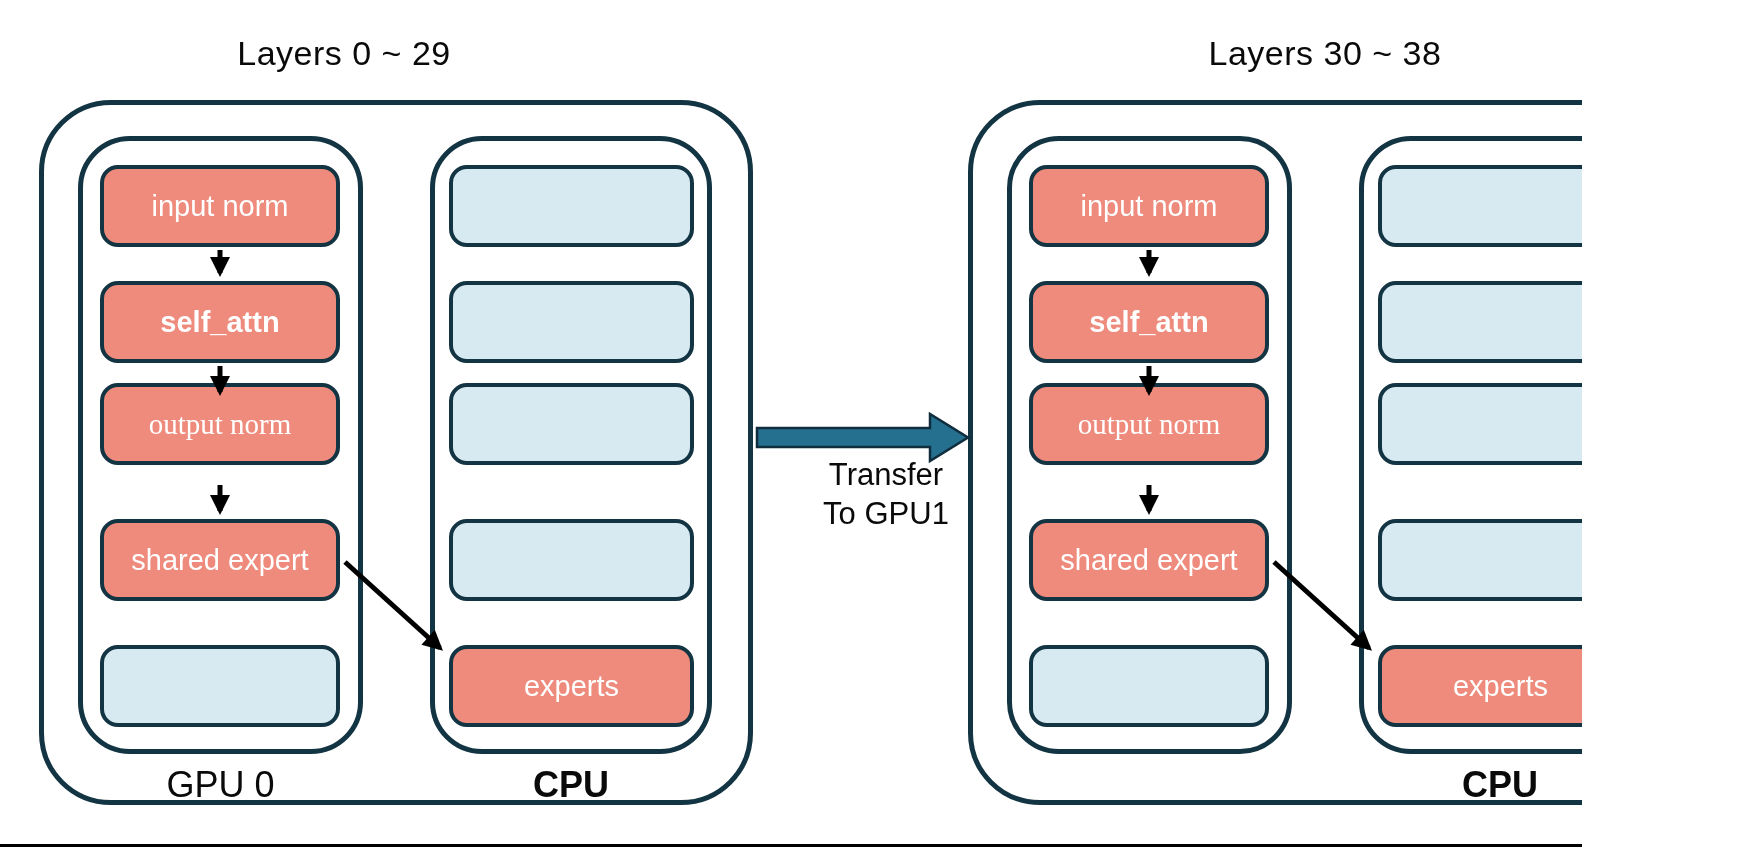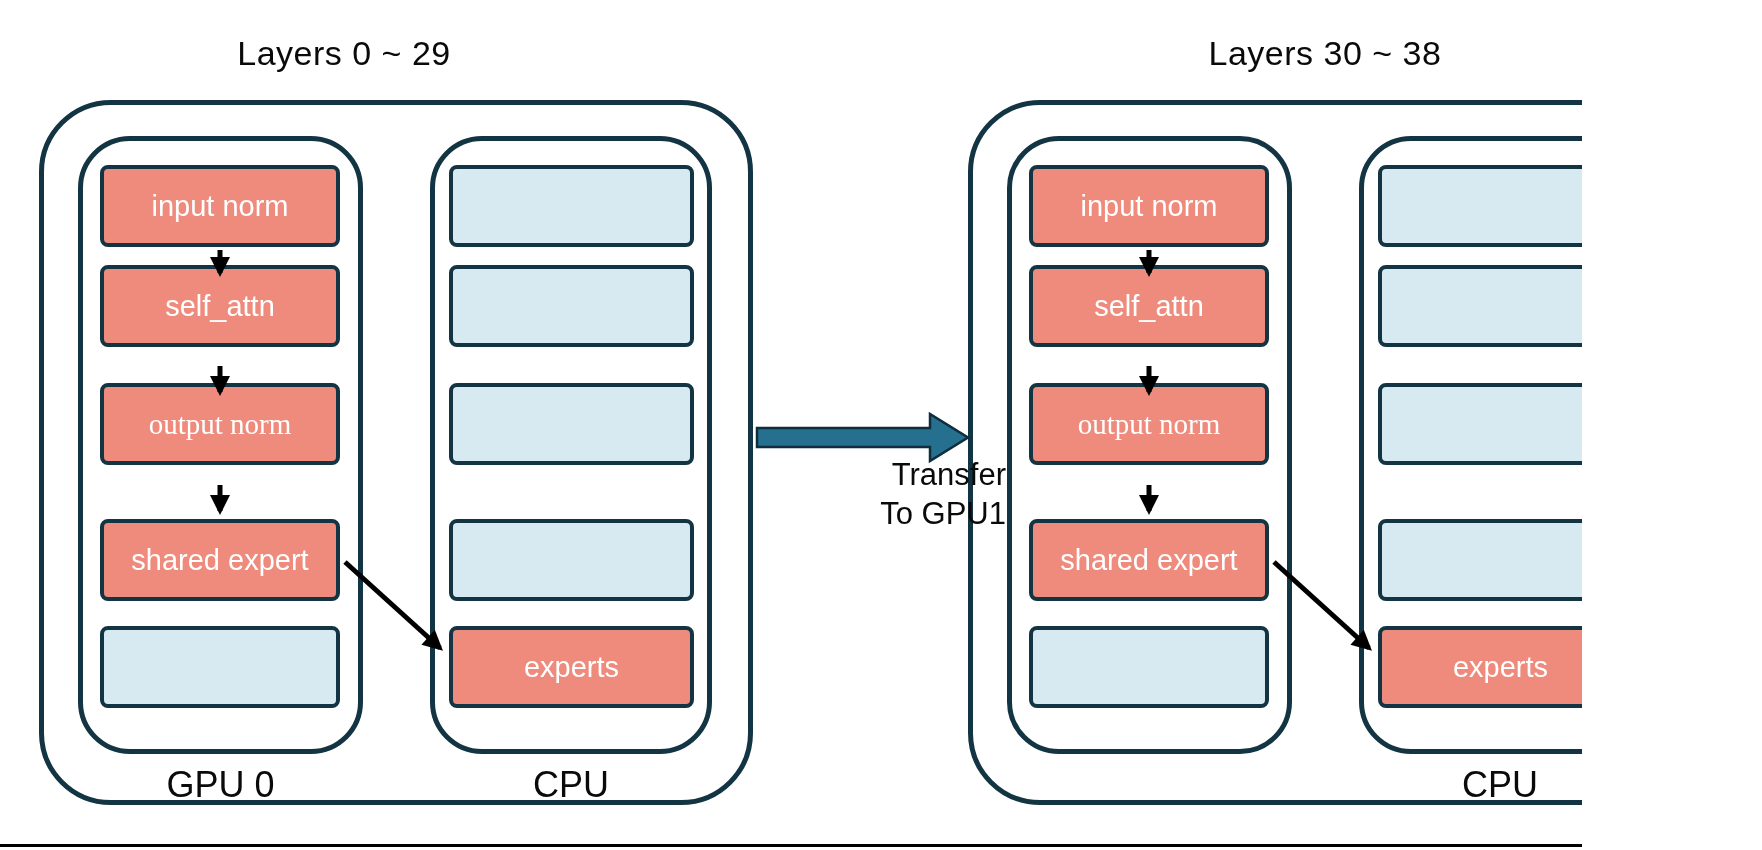--- a/index.html
+++ b/index.html
@@ -29,38 +29,38 @@
   .g1{left:968px;}
   .col{
     position:absolute;top:31px;height:618px;
     border:5px solid var(--outline);border-radius:52px;background:#ffffff;
     box-sizing:border-box;
   }
   .gpu-col{left:34px;width:285px;}
   .cpu-col{left:386px;width:282px;}
   .mbox{
     position:absolute;height:82px;box-sizing:border-box;
-    border:4px solid var(--outline);border-radius:8px;
+    border:4px solid var(--outline);border-radius:18px;
     display:flex;align-items:center;justify-content:center;
     font-size:29px;color:#ffffff;
   }
   .gpu-col .mbox{left:17px;width:240px;}
   .cpu-col .mbox{left:14px;width:245px;}
-  .r1{top:24px;}.r2{top:124px;}.r3{top:242px;font-family:Liberation Serif, serif;}.r4{top:378px;text-align:right;}.r5{top:485px;}
+  .r1{top:24px;}.r2{top:140px;font-weight:bold;}.r3{top:242px;font-family:Liberation Serif, serif;}.r4{top:378px;text-align:right;}.r5{top:504px;}
   .module{background:var(--module);}
   .empty{background:var(--empty);}
   .hw-label{
     position:absolute;top:659px;text-align:center;
     font-size:36px;color:var(--ink);
   }
   .hw-gpu{left:34px;width:285px;}
-  .hw-cpu{left:386px;width:282px;}
+  .hw-cpu{left:386px;width:282px;font-weight:bold;}
   .transfer-label{
     position:absolute;left:786px;top:455px;width:200px;
-    font-size:31px;line-height:39px;color:var(--ink);text-align:right;margin-left:20px;
+    font-size:31px;line-height:39px;color:var(--ink);text-align:center;
   }
   .arrow-layer{position:absolute;left:0;top:0;pointer-events:none;}
   .bottom-edge{position:absolute;left:0;top:844px;width:1762px;height:3px;background:#000000;}
 </style>
 </head>
 <body>
 
 <div class="canvas">
 
   <div class="title t0">Layers 0 ~ 29</div>

